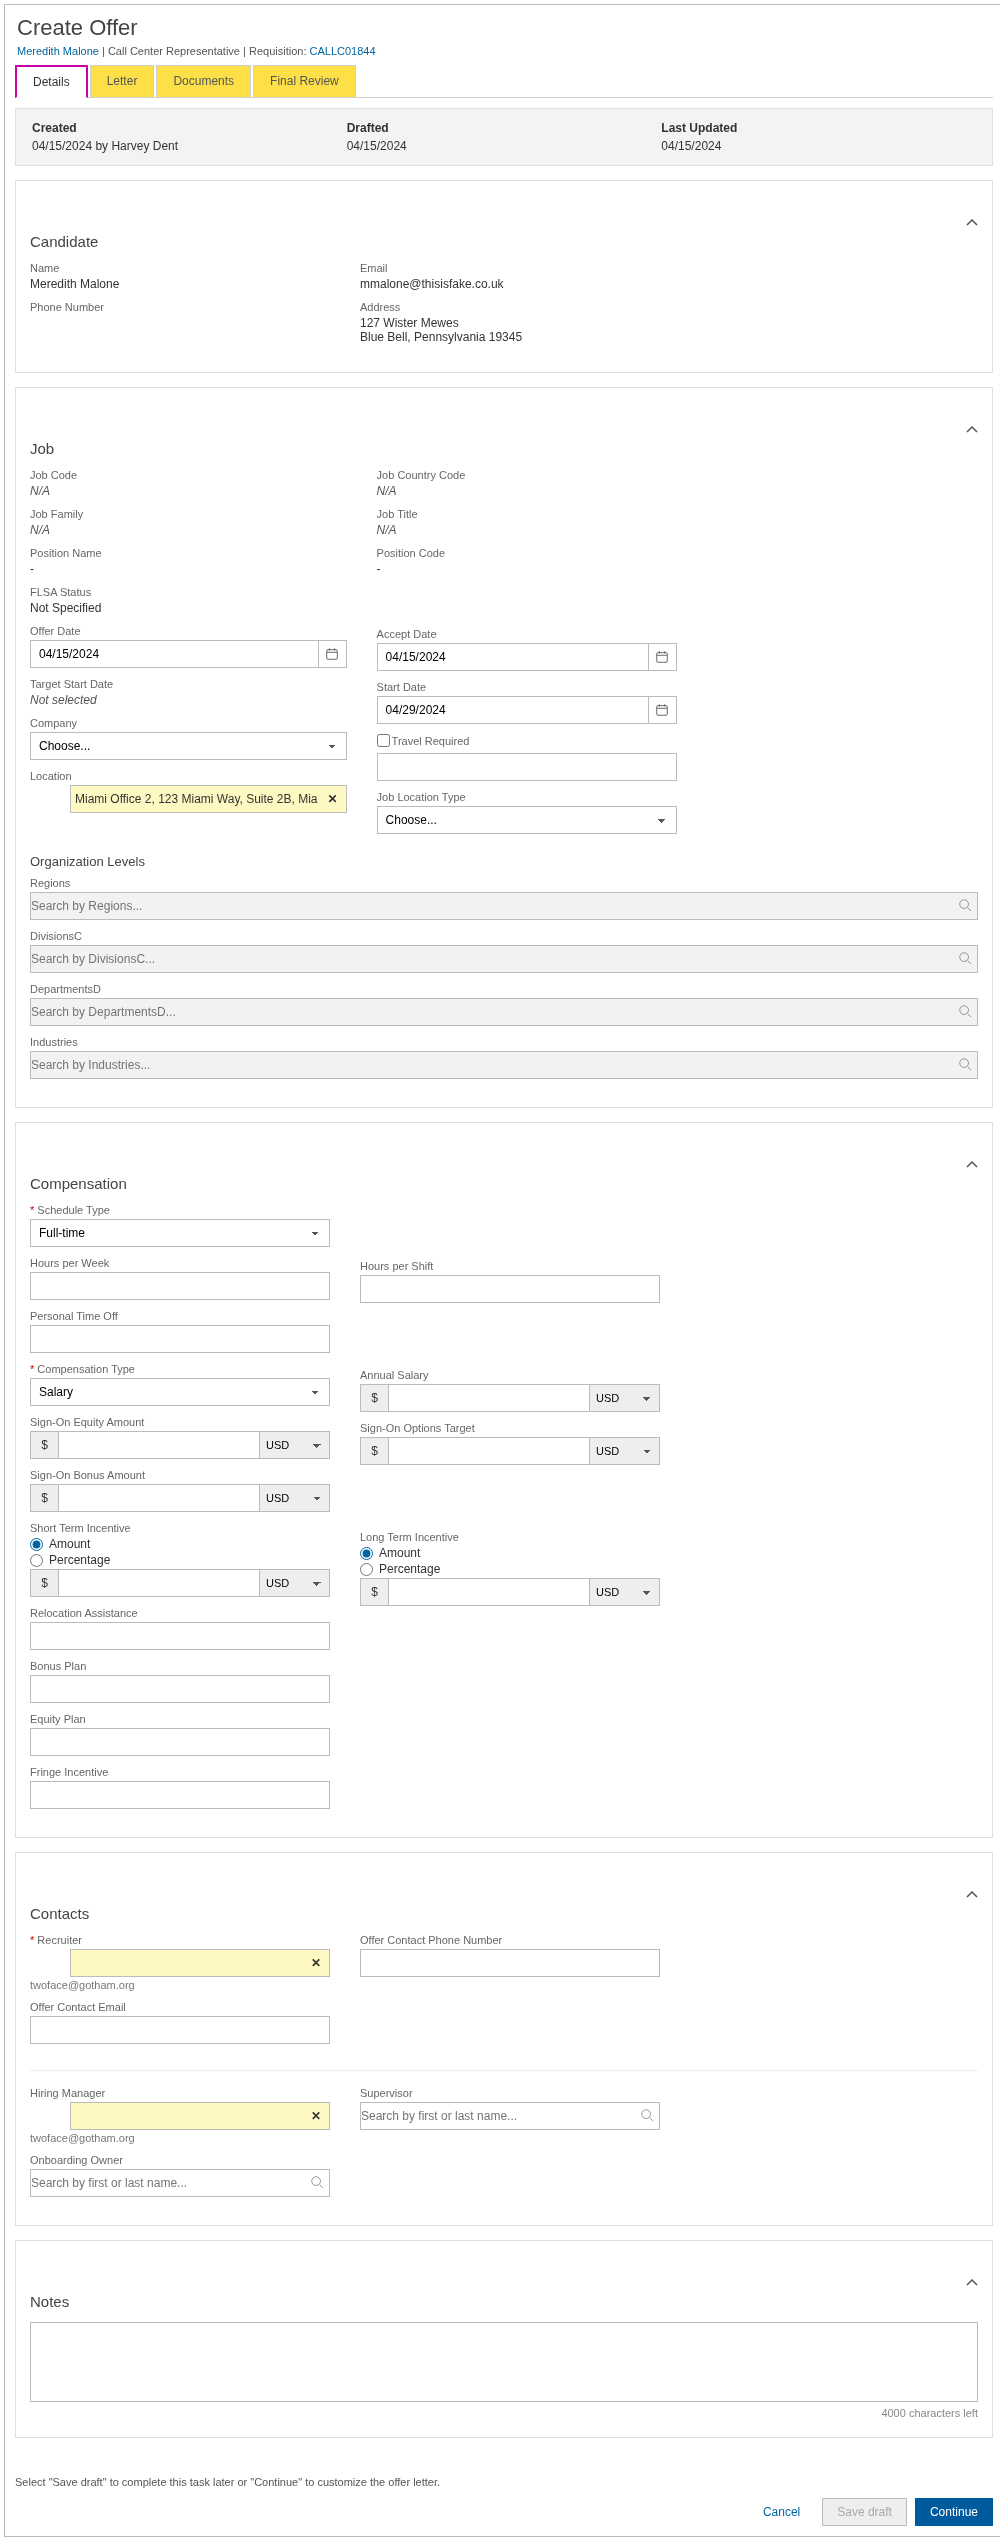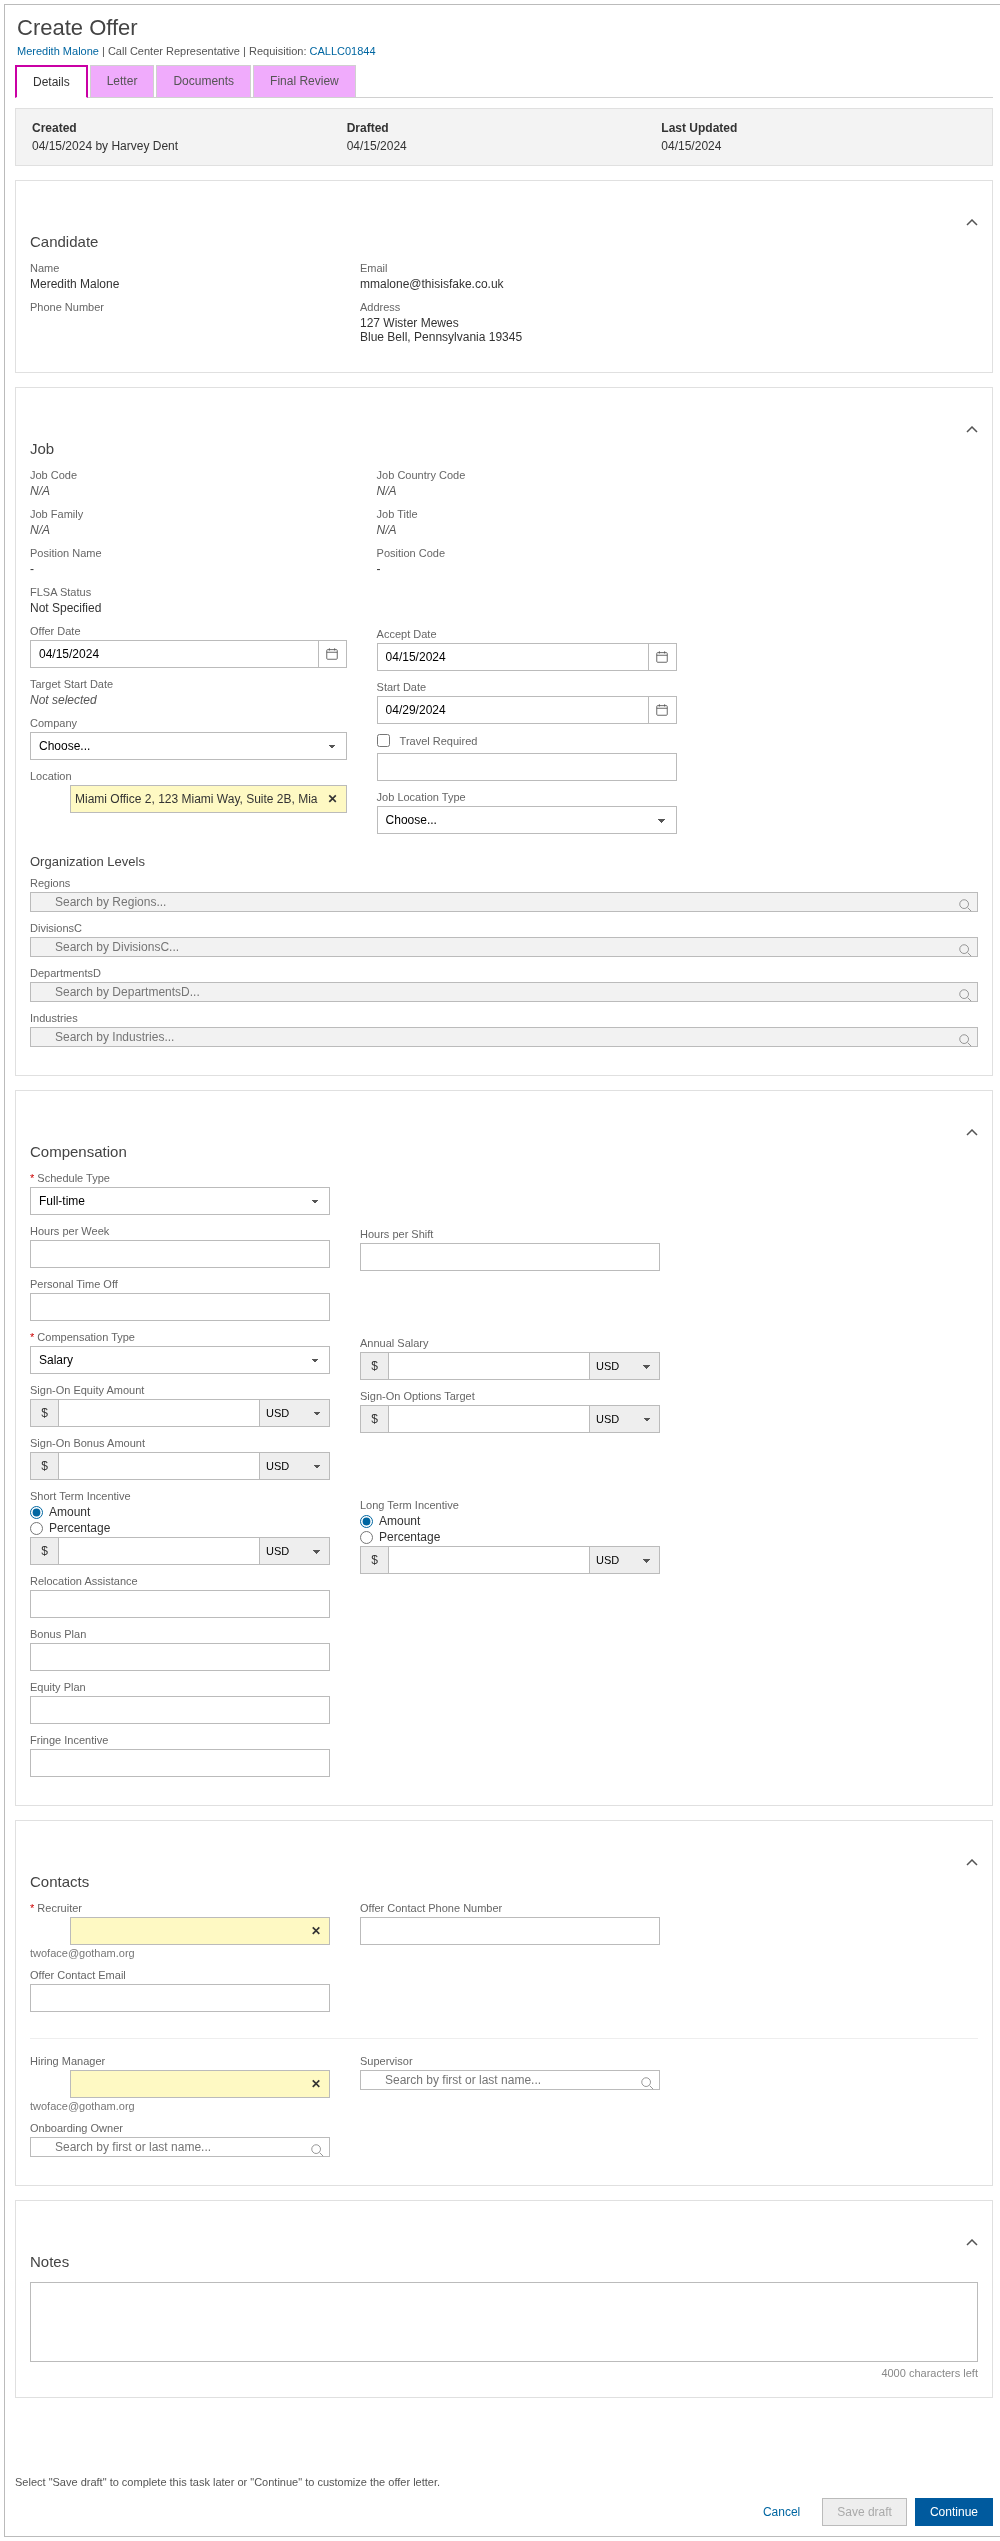--- a/index.html
+++ b/index.html
@@ -2,21 +2,21 @@
 <html><head>
 <meta charset="utf-8">
 <style>
 * { box-sizing: border-box; margin: 0; padding: 0; }
 body { font-family: -apple-system, BlinkMacSystemFont, "Segoe UI", Arial, sans-serif; font-size: 12px; color: #333; background: #fff; padding: 4px; }
 .page { border: 1px solid #bbb; padding: 8px 10px 10px 10px; width: 1000px; margin: 0 auto; display: flex; flex-direction: column; min-height: 2533px; }
 .page-title { font-size: 22px; font-weight: 400; color: #444; margin: 2px 0 4px 2px; }
 .breadcrumb { font-size: 11px; color: #555; margin: 0 0 8px 2px; }
 .breadcrumb a { color: #0066a1; text-decoration: none; }
 .tabs { display: flex; border-bottom: 1px solid #d0d0d0; margin-bottom: 10px; }
-.tab { padding: 8px 16px; font-size: 12px; color: #555; cursor: pointer; background: #f0abfc; border: 1px solid #d0d0d0; margin-right: 2px; margin-bottom: -1px; }
+.tab { padding: 8px 16px; font-size: 12px; color: #555; cursor: pointer; background: #fde047; border: 1px solid #d0d0d0; margin-right: 2px; margin-bottom: -1px; }
 .tab.active { background: #fff; border: 2px solid #c900a4; border-bottom: 1px solid #fff; color: #333; }
 .status-box { background: #f3f3f3; border: 1px solid #e0e0e0; padding: 12px 16px; display: flex; margin-bottom: 14px; }
 .status-col { flex: 1; }
 .status-label { font-weight: 600; color: #333; font-size: 12px; margin-bottom: 4px; }
 .status-value { font-size: 12px; color: #333; }
 .panel { border: 1px solid #e0e0e0; margin-bottom: 14px; padding: 12px 14px 18px 14px; }
 .panel-head { display: flex; justify-content: space-between; align-items: center; margin-bottom: 12px; }
 .panel-title { font-size: 15px; color: #444; font-weight: 400; margin-top: 40px; }
 .chev { width: 12px; height: 7px; }
 .two-col { display: flex; gap: 30px; }
@@ -25,27 +25,27 @@
 .field-label { font-size: 11px; color: #666; margin-bottom: 3px; display: block; }
 .field-label .req::before { content: "* "; color: #c00; }
 .field-value { font-size: 12px; color: #333; }
 .field-value.italic { font-style: italic; color: #555; }
 .input, .select { width: 100%; height: 28px; border: 1px solid #bbb; padding: 0 8px; font-size: 12px; background: #fff; }
 .select { appearance: none; padding-right: 22px; background-image: linear-gradient(45deg, transparent 50%, #555 50%), linear-gradient(135deg, #555 50%, transparent 50%); background-position: calc(100% - 14px) 12px, calc(100% - 10px) 12px; background-size: 4px 4px, 4px 4px; background-repeat: no-repeat; }
 .input-icon-wrap { position: relative; display: flex; }
 .input-icon-wrap .input { padding-right: 30px; }
 .input-addon-right { position: absolute; right: 1px; top: 1px; bottom: 1px; width: 28px; display: flex; align-items: center; justify-content: center; border-left: 1px solid #bbb; background: #fff; }
 .cal-icon svg, .search-icon svg { width: 14px; height: 14px; }
-.checkbox-row { display: flex; align-items: center; gap: 10px; margin-bottom: 6px; }
+.checkbox-row { display: flex; align-items: center; gap: 2px; margin-bottom: 6px; }
 .checkbox-row input { width: 13px; height: 13px; }
 .tag-input { display: flex; align-items: center; border: 1px solid #bbb; height: 28px; padding: 0 4px; gap: 6px; background:#fef9c3;margin-left:40px; }
 .tag-input span.txt { font-size: 12px; color: #333; white-space: nowrap; overflow: hidden; text-overflow: ellipsis; flex: 1; }
 .tag-input .x { font-weight: bold; cursor: pointer; padding: 0 4px; }
 .search-input { position: relative; }
-.search-input input { width: 100%; height: 20px; border: 1px solid #bbb; padding: 0 28px 0 24px; font-size: 12px; }
+.search-input input { width: 100%; height: 28px; border: 1px solid #bbb; padding: 0 28px 0 0; font-size: 12px; }
 .search-input input:disabled { background: #f2f2f2; color: #aaa; }
 .search-input .mag { position: absolute; right: 6px; top: 6px; }
 .subhead { font-size: 13px; color: #444; margin: 10px 0 8px 0; }
 .currency-row { display: flex; }
 .currency-row .cur-prefix { width: 28px; height: 28px; border: 1px solid #bbb; border-right: none; background: #eee; display: flex; align-items: center; justify-content: center; font-size: 12px; }
 .currency-row .cur-input { flex: 1; height: 28px; border: 1px solid #bbb; padding: 0 6px; }
 .currency-row .cur-select { width: 70px; height: 28px; border: 1px solid #bbb; border-left: none; background: #eee; font-size: 11px; padding-left: 6px; appearance: none; background-image: linear-gradient(45deg, transparent 50%, #555 50%), linear-gradient(135deg, #555 50%, transparent 50%); background-position: calc(100% - 12px) 12px, calc(100% - 8px) 12px; background-size: 4px 4px, 4px 4px; background-repeat: no-repeat; }
 .radio-row { display: flex; align-items: center; gap: 6px; margin: 2px 0; font-size: 12px; }
 .radio-row input { accent-color: #0066a1; }
 .small-note { font-size: 11px; color: #777; margin-top: 2px; }

